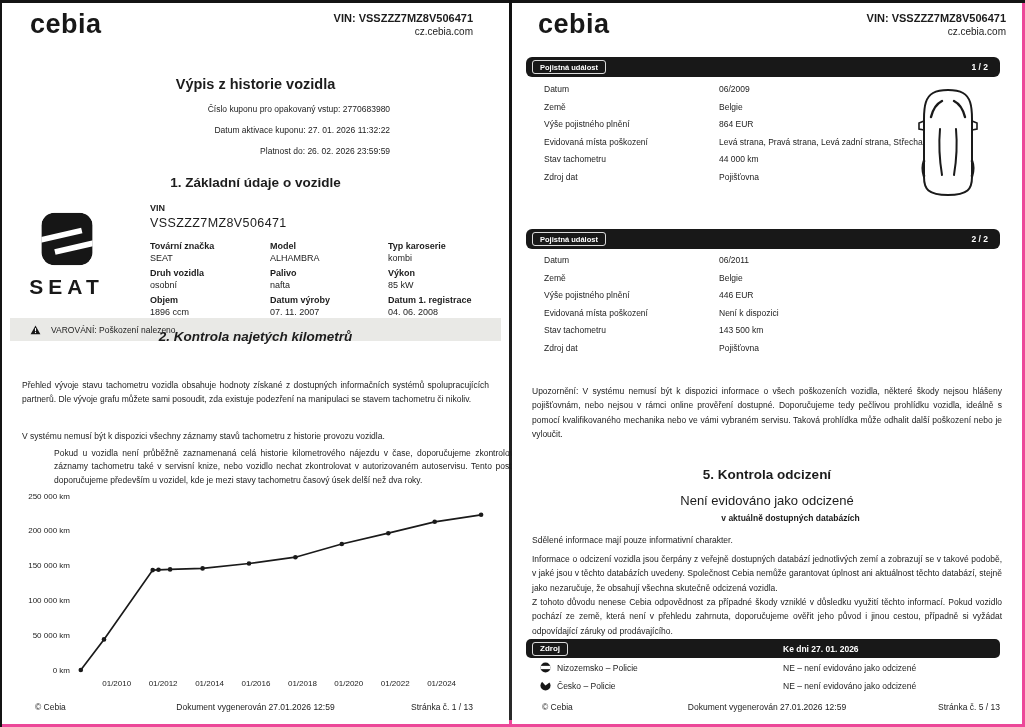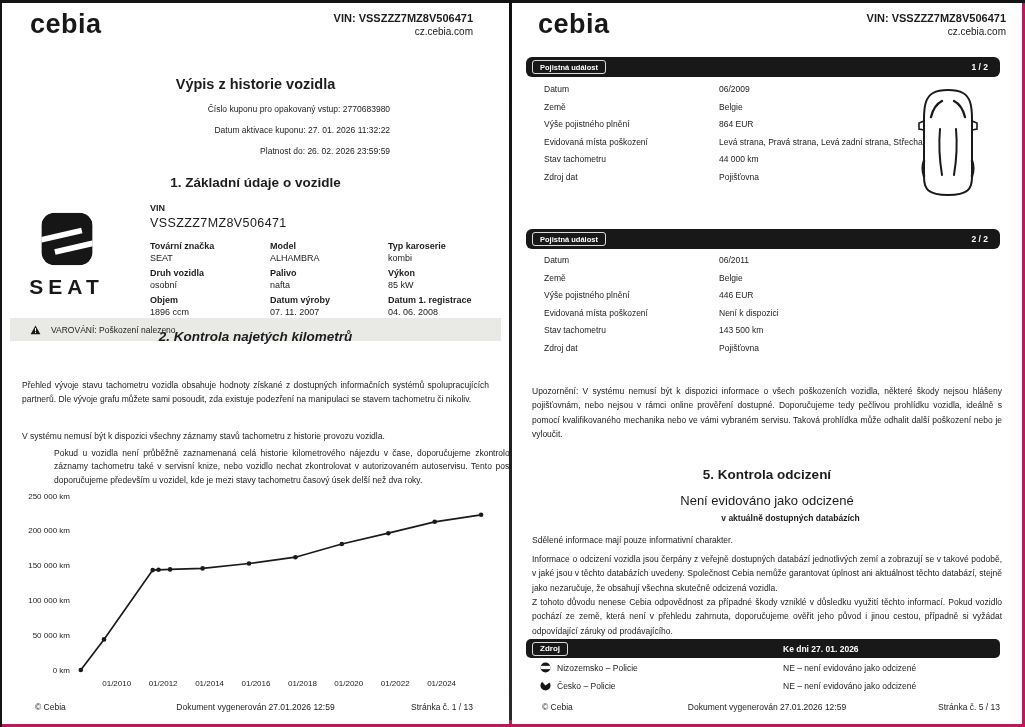--- a/index.html
+++ b/index.html
@@ -1,18 +1,18 @@
 <!DOCTYPE html>
 <html><head>
 <meta charset="utf-8">
 <style>
   * { margin:0; padding:0; box-sizing:border-box; }
   html,body { width:1025px; height:727px; }
   body { font-family:"Liberation Sans", sans-serif; color:#1c1c1c; background:#fdfdfc; overflow:hidden; }
-  #root { position:relative; width:1025px; height:727px; background:#be185d; }
+  #root { position:relative; width:1025px; height:727px; background:#ec4899; }
 
   
   .edge-top { position:absolute; left:0; top:0; width:1025px; height:3px; background:#141414; }
   .edge-left { position:absolute; left:0; top:0; width:2px; height:727px; background:#141414; }
   .edge-center { position:absolute; left:509px; top:0; width:3px; height:720px; background:linear-gradient(#101010,#2a2a2a); }
   .edge-right-streak { position:absolute; left:1001px; top:18px; width:5px; height:230px;
       background:linear-gradient(#d9c193, #e6d7b4 60%, rgba(230,215,180,0)); opacity:.75; transform:rotate(2deg); border-radius:3px; }
 
   .page { position:absolute; top:3px; height:721px; background:#fff; }
   #page-left { left:2px; width:507px; }

